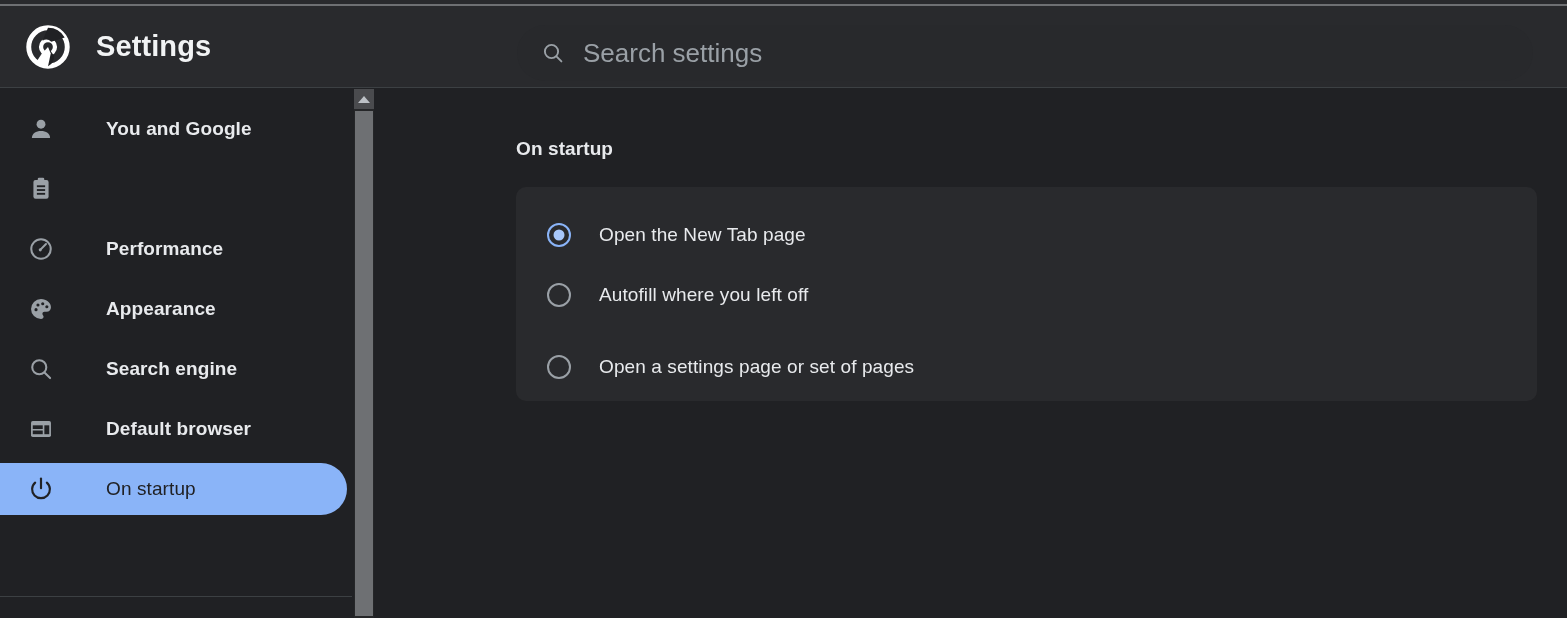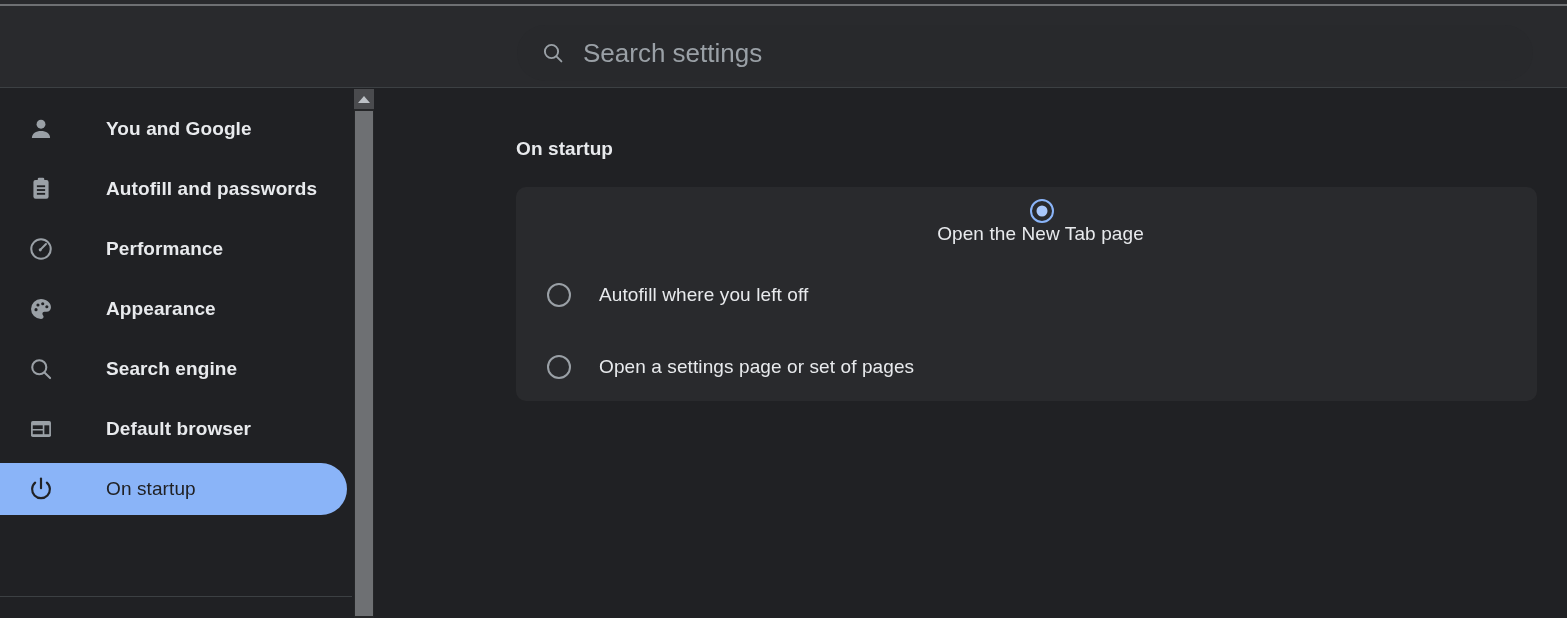--- a/index.html
+++ b/index.html
@@ -248,21 +248,21 @@
   }
   .radio-row {
     position: absolute;
     left: 0;
     width: 1021px;
     height: 60px;
     display: flex;
     align-items: center;
     cursor: pointer;
   }
-  .radio-row.r0 { top: 12px; flex-direction: column; }
+  .radio-row.r0 { top: 18px; }
   .radio-row.r1 { top: 78px; }
   .radio-row.r2 { top: 150px; }
 
   .radio {
     margin-left: 31px;
     width: 24px;
     height: 24px;
     border-radius: 50%;
     box-sizing: border-box;
     border: 2px solid #9aa0a6;
@@ -295,20 +295,30 @@
 </head>
 <body>
 
 <div id="app">
 
   <div class="window-top-edge"></div>
   <div class="window-top-line"></div>
 
   <div class="header">
 
+    <div class="brand">
+      <svg class="chrome-logo" viewBox="0 0 48 48">
+        <circle cx="24" cy="24" r="21" fill="none" stroke="#ffffff" stroke-width="5.4"></circle>
+        <circle cx="24" cy="24" r="7.6" fill="none" stroke="#ffffff" stroke-width="4.6"></circle>
+        <path d="M24 3 A21 21 0 0 1 42.2 13.6 L27.6 18.4 A7.8 7.8 0 0 0 18 17.2 Z" fill="#202124"></path>
+        <path d="M24 24 L30.5 33.5 A12 12 0 0 1 24 45 L24 31" fill="#202124"></path>
+        <path d="M24 24 L16.8 31.8 L10.5 41.5 A21 21 0 0 0 24 45 L27 31" fill="#ffffff"></path>
+      </svg>
+      <div class="brand-title">Settings</div>
+    </div>
 
     <div class="search-wrap">
       <svg class="search-icon" viewBox="0 0 24 24">
         <circle cx="10.5" cy="10.5" r="6.6" fill="none" stroke="#9aa0a6" stroke-width="1.9"></circle>
         <line x1="15.4" y1="15.4" x2="20.4" y2="20.4" stroke="#9aa0a6" stroke-width="1.9" stroke-linecap="round"></line>
       </svg>
       <input class="search-input" type="text" placeholder="Search settings" style="">
     </div>
   </div>
 
@@ -324,21 +334,20 @@
       </div>
 
       <div class="nav-item">
         <svg class="nav-icon" viewBox="0 0 24 24">
           <rect x="5" y="3.6" width="14" height="17.4" rx="2" fill="currentColor"></rect>
           <rect x="9" y="1.6" width="6" height="4" rx="1.2" fill="currentColor"></rect>
           <rect x="8.2" y="8.6" width="7.6" height="1.7" fill="#202124"></rect>
           <rect x="8.2" y="12.1" width="7.6" height="1.7" fill="#202124"></rect>
           <rect x="8.2" y="15.6" width="7.6" height="1.7" fill="#202124"></rect>
         </svg>
-        <span class="nav-label">Autofill and passwords</span>
       </div>
 
 
       <div class="nav-item">
         <svg class="nav-icon" viewBox="0 0 24 24">
           <circle cx="12" cy="12" r="9" fill="none" stroke="currentColor" stroke-width="1.9"></circle>
           <line x1="11.3" y1="12.8" x2="16.6" y2="7.4" stroke="currentColor" stroke-width="1.9" stroke-linecap="round"></line>
           <circle cx="11.3" cy="12.8" r="1.4" fill="currentColor"></circle>
         </svg>
         <span class="nav-label">Performance</span>

